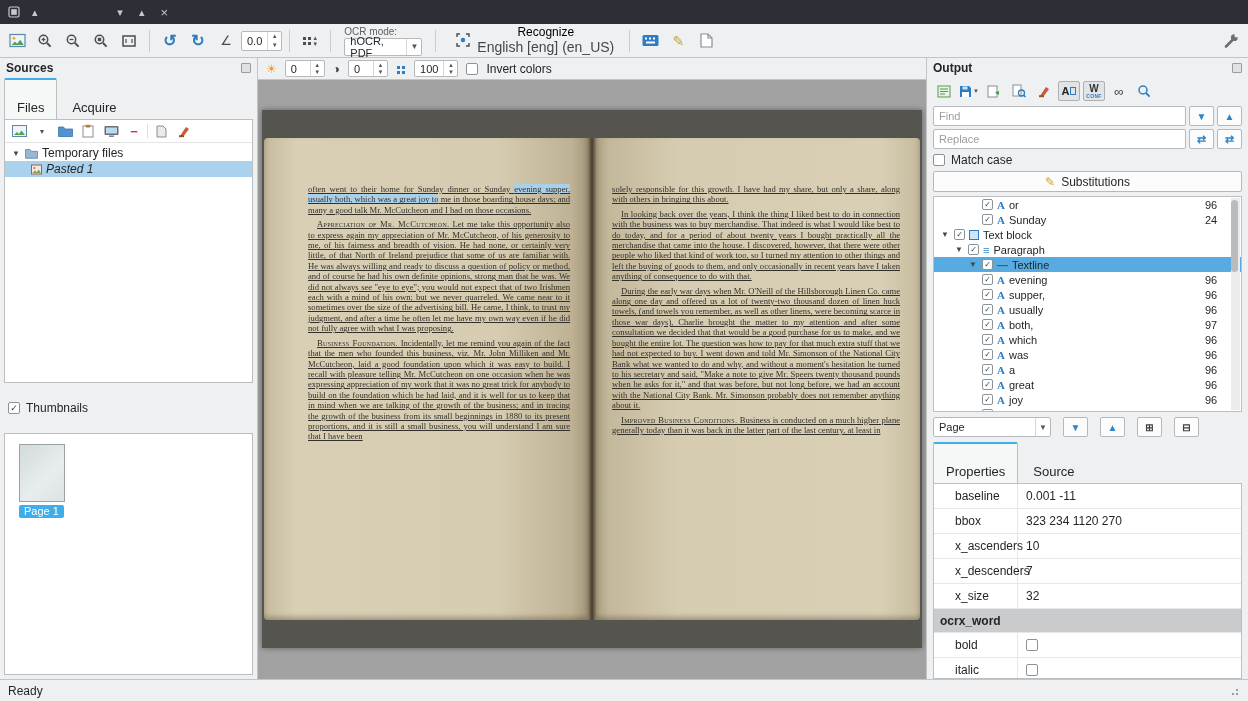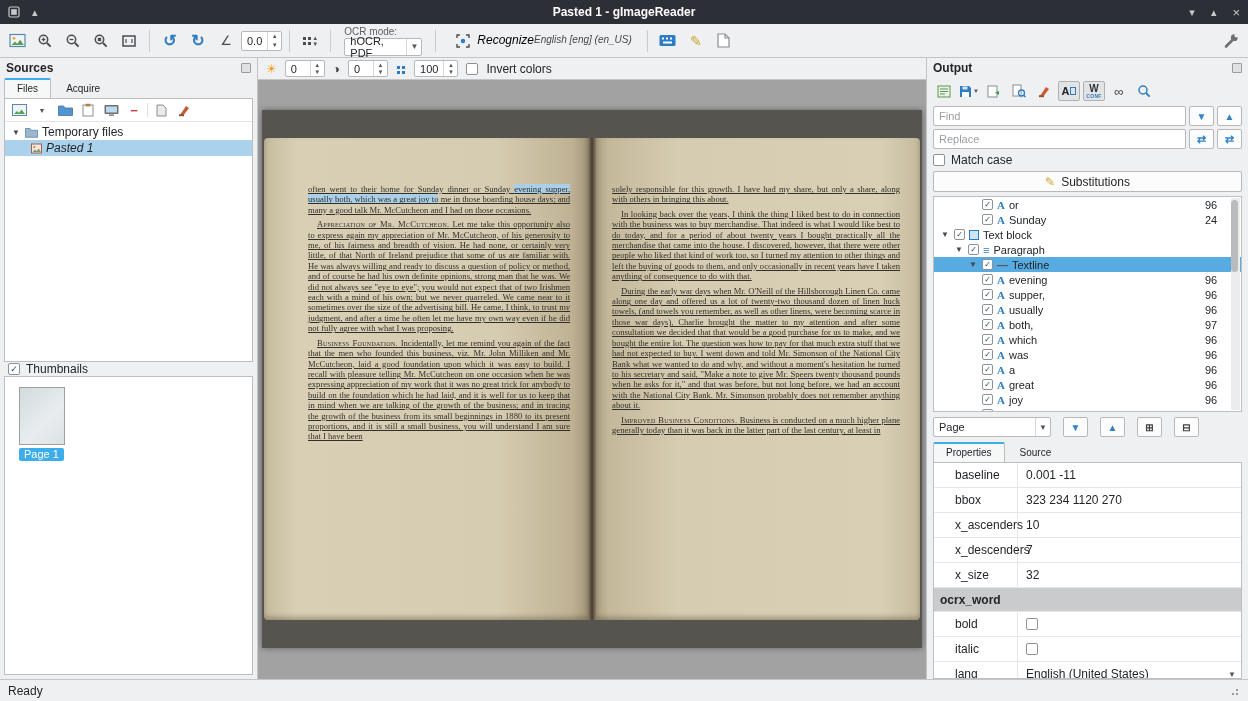--- a/index.html
+++ b/index.html
@@ -22,45 +22,45 @@
   .spin { display:flex; height:20px; border:1px solid #b6b8ba; background:#fff; border-radius:2px; align-items:stretch; }
   .spin .sval { padding:0 5px; min-width:24px; display:flex; align-items:center; font-size:11px; }
   .spin .sbtns { display:flex; flex-direction:column; border-left:1px solid #d4d6d8; }
   .spin .sbtns span { flex:1; width:13px; font-size:6px; display:flex; align-items:center; justify-content:center; color:#555; }
   .ocr-group { display:flex; flex-direction:column; justify-content:center; margin:0 6px; gap:1px; }
   .ocr-label { font-size:10px; color:#5c6063; }
   .combo { height:18px; border:1px solid #b6b8ba; background:#fff; border-radius:2px;
     display:flex; align-items:center; padding:0 0 0 5px; gap:6px; font-size:11px; }
   .combo .caret { font-size:8px; color:#555; border-left:1px solid #d4d6d8; padding:0 3px; height:100%; display:flex; align-items:center; }
   .recognize { display:flex; align-items:center; gap:6px; padding:1px 8px; margin-left:4px; border-radius:3px; }
-  .rec-text { display:flex; flex-direction:row; line-height:1.15; text-align:center;font-style:italic; }
+  .rec-text { display:flex; flex-direction:column; line-height:1.15; text-align:center; }
   .rec-main { font-size:12px; }
-  .rec-sub { font-size:10px; color:#44484b; }
+  .rec-sub { font-size:14px; color:#44484b; }
   .toolbar-spacer { flex:1; }
   .dots4 { width:3px; height:3px; background:#4a4e52; box-shadow:5px 0 #4a4e52, 0 5px #4a4e52, 5px 5px #4a4e52; margin:0 6px 5px 1px; }
   .dots4.blue { background:#2d7dc6; box-shadow:5px 0 #2d7dc6, 0 5px #2d7dc6, 5px 5px #2d7dc6; }
 
   
   .main { display:flex; height:621px; }
 
   
   .sources { width:258px; display:flex; flex-direction:column; border-right:1px solid #c2c4c6; background:#eff0f1; }
   .panel-header { height:20px; display:flex; align-items:center; justify-content:space-between; padding:0 6px; font-weight:bold; font-size:12px; }
   .pin { width:10px; height:10px; border:1px solid #9a9da0; border-radius:1px; background:#dfe1e2; }
   .src-tabs { display:flex; padding:0 4px; gap:2px; align-items:flex-end; }
-  .tab { padding:3px 12px 4px; font-size:10px; border:1px solid transparent; border-bottom:none; border-radius:2px 2px 0 0; }
+  .tab { padding:20px 12px 4px; font-size:13px; border:1px solid transparent; border-bottom:none; border-radius:2px 2px 0 0; }
   .tab.active { background:#f6f7f7; border-color:#bcbebf; border-top:2px solid #3daee9; }
   .files-box { margin:0 4px; background:#fff; border:1px solid #bcbebf; height:264px; display:flex; flex-direction:column; }
   .src-toolbar { display:flex; align-items:center; gap:3px; padding:2px 4px; border-bottom:1px solid #e3e4e5; }
   .sbtn { width:20px; height:18px; display:flex; align-items:center; justify-content:center; }
   .src-tree { flex:1; font-size:12px; padding-top:2px; overflow:hidden; }
   .srow { height:16px; display:flex; align-items:center; gap:4px; padding-left:6px; }
   .srow.child { padding-left:26px; background:#abd2ec; font-style:italic; }
   .exp { font-size:8px; color:#44484b; width:10px; text-align:center; }
-  .thumb-row { display:flex; align-items:center; gap:6px; padding:0 8px; }
+  .thumb-row { display:flex; align-items:center; gap:6px; padding:18px 8px; }
   .thumb-box { flex:1; margin:0 4px 4px; background:#fff; border:1px solid #bcbebf; padding:10px 14px; overflow:hidden; }
   .thumb-img { width:46px; height:58px; background:linear-gradient(135deg,#d3dbdd,#e8ecee 60%,#dce2e4); border:1px solid #9aa0a3; }
   .thumb-cap { display:inline-block; margin-top:3px; background:#3daee9; color:#fff; font-size:11px; padding:0 5px 1px; border-radius:2px; }
 
   
   .center { flex:1; display:flex; flex-direction:column; min-width:0; }
   .parambar { height:22px; display:flex; align-items:center; gap:8px; padding:0 8px; border-bottom:1px solid #c2c4c6; background:#eff0f1; }
   .parambar .spin { height:17px; }
   .canvas { flex:1; background:#a2a2a2; overflow:hidden; display:flex; justify-content:center; }
   .scan { width:660px; height:538px; margin-top:30px; background:#56544e; padding:28px 2px; box-shadow:0 0 6px rgba(0,0,0,.4); }
@@ -131,21 +131,20 @@
   <div class="titlebar">
     <div class="tb-left">
       <span class="tb-ico">
         <svg width="12" height="12" viewBox="0 0 12 12">
             <rect x="1" y="1" width="10" height="10" rx="1.5" fill="none" stroke="#c7cacd" stroke-width="1.2"></rect>
             <rect x="3.2" y="3.2" width="5.6" height="5.6" fill="#c7cacd"></rect>
           </svg>
       </span>
       <span class="tb-ico">▴</span>
     </div>
-    <span class="tb-title">Pasted 1 - gImageReader</span>
     <div class="tb-right">
       <span class="tb-ico">▾</span>
       <span class="tb-ico">▴</span>
       <span class="tb-ico" style="font-size:13px;">×</span>
     </div>
   </div>
 
   <div class="toolbar">
     <span class="tbtn">
       <svg width="17" height="15" viewBox="0 0 17 15">

